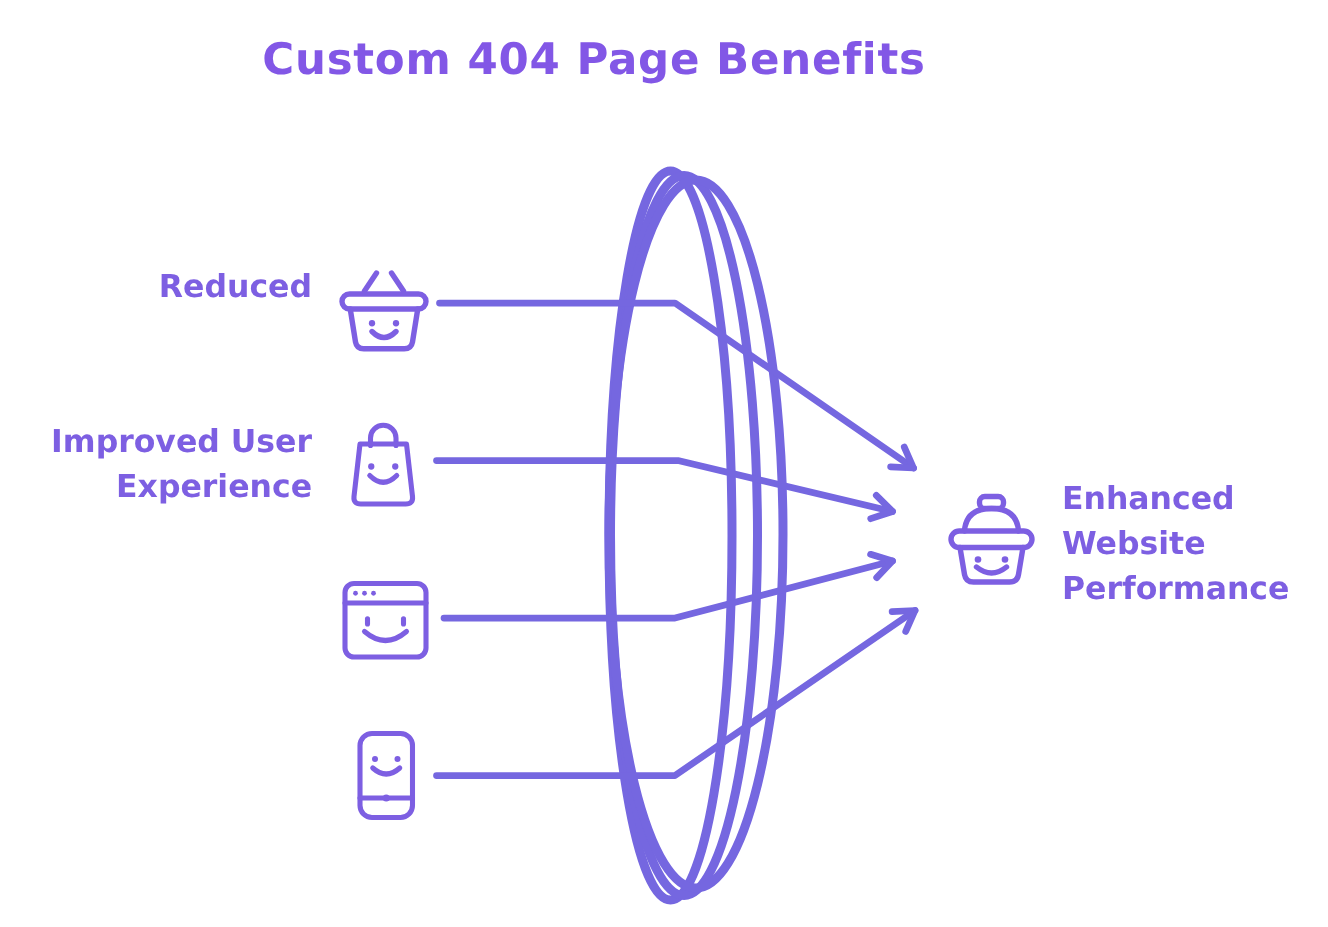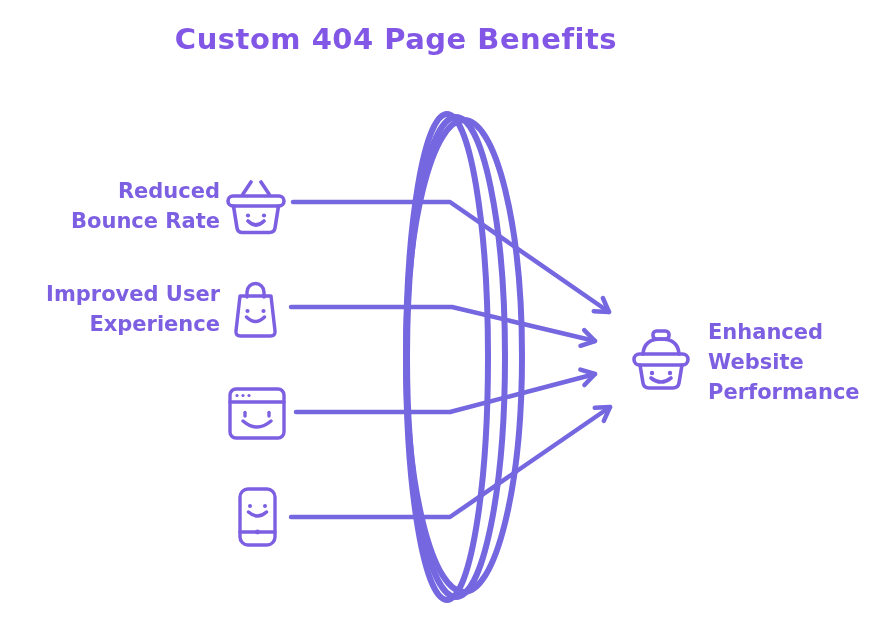--- a/index.html
+++ b/index.html
@@ -25,21 +25,21 @@
     font-weight:bold;
     letter-spacing:.5px;
     color:var(--title);
   }
   .connectors{
     position:absolute;left:0;top:0;
     width:885px;height:618px;
   }
   .benefit-label{
     position:absolute;
-    left:12px;width:208px;
+    left:0;width:208px;
     text-align:right;
     font-size:21px;
     font-weight:600;
     line-height:30px;
     color:var(--text);
   }
   .benefit-label span{display:block;}
   .result-label{
     position:absolute;
     left:708px;top:317px;width:180px;
@@ -80,21 +80,20 @@
     <g fill="none" stroke="var(--stroke)" stroke-width="4.5" stroke-linecap="round" stroke-linejoin="round">
       <path d="M293,202 H450 L609,312" marker-end="url(#arrowhead)"></path>
       <path d="M291,307 H452 L595,341" marker-end="url(#arrowhead)"></path>
       <path d="M296,412 H450 L595,374" marker-end="url(#arrowhead)"></path>
       <path d="M291,517 H450 L610,407" marker-end="url(#arrowhead)"></path>
     </g>
   </svg>
 
   <div class="benefit-label" style="top:176px">
     <span>Reduced</span>
-    <span>Bounce Rate</span>
   </div>
   <div class="benefit-label" style="top:279px">
     <span>Improved User</span>
     <span>Experience</span>
   </div>
   <div class="benefit-label" style="top:384px">
   </div>
   <div class="benefit-label" style="top:492px">
   </div>
 

